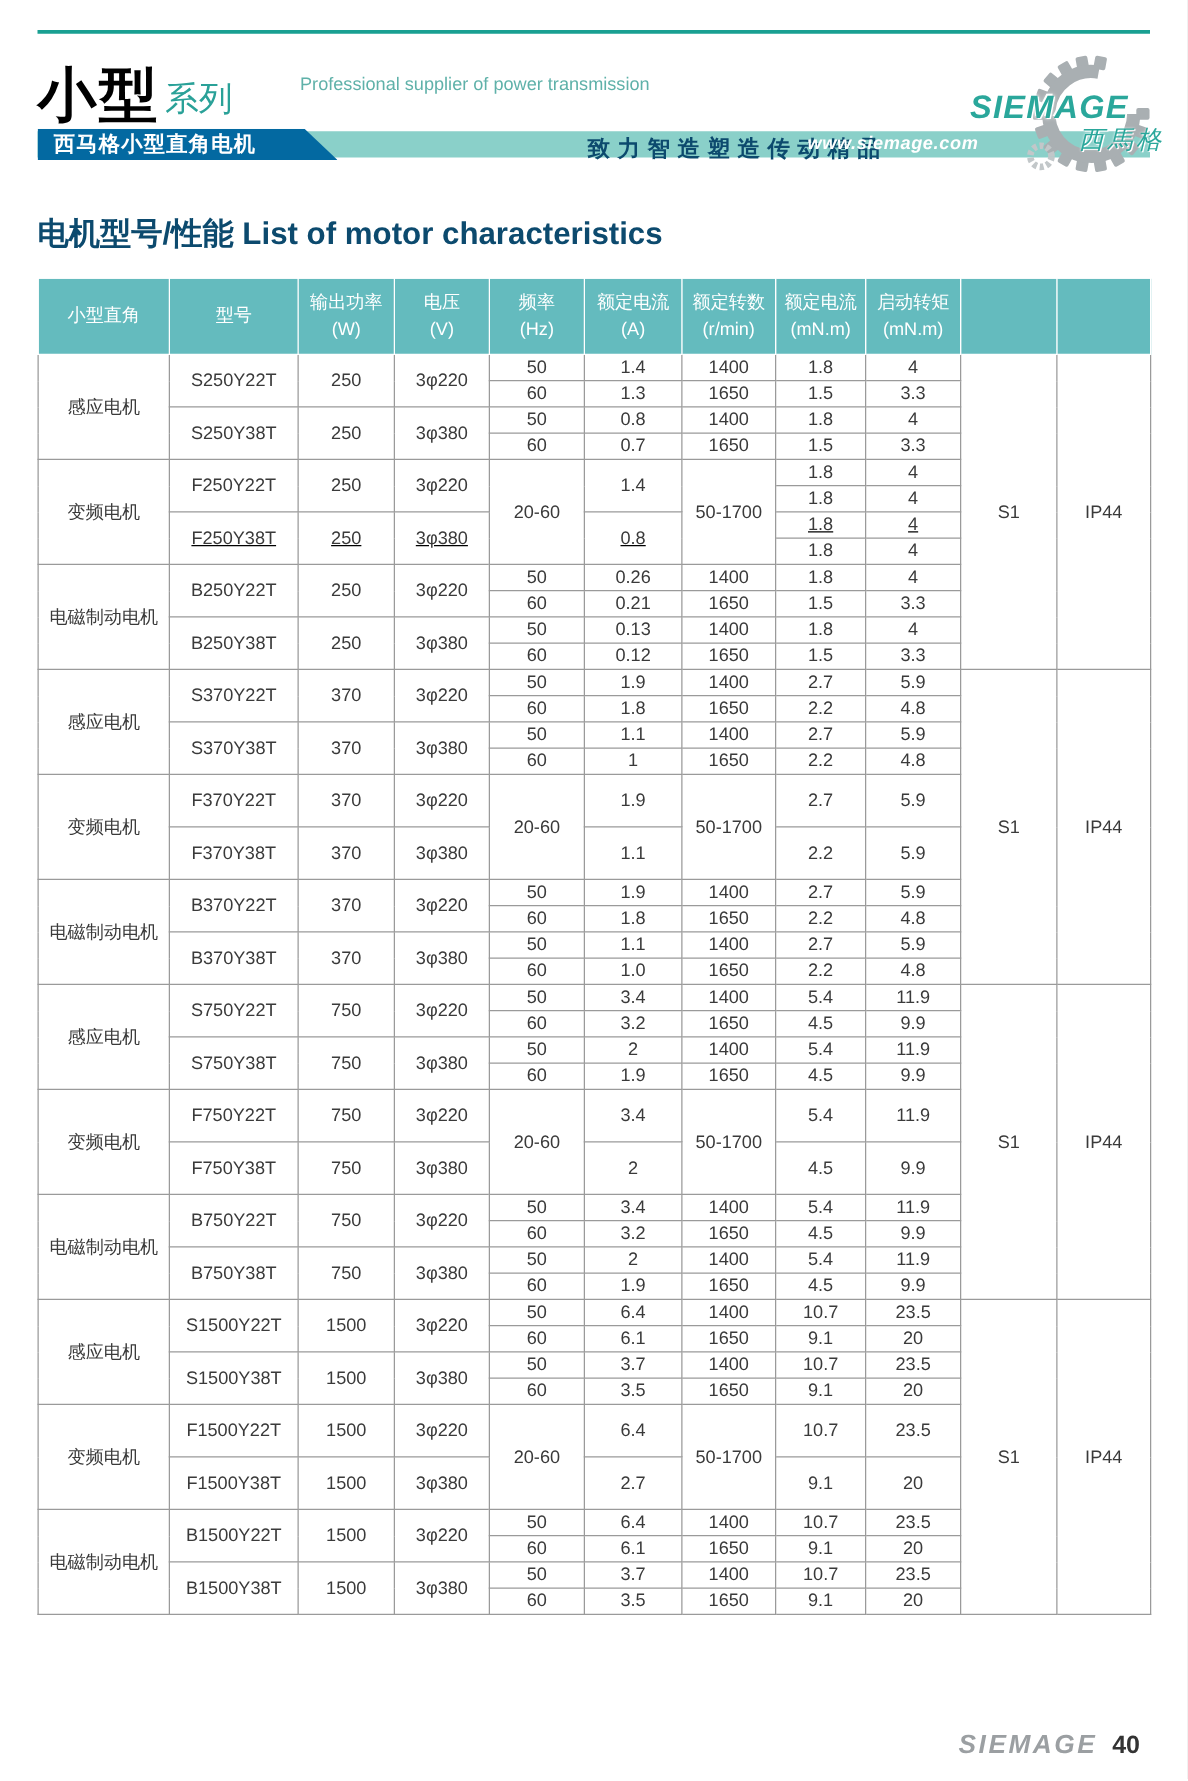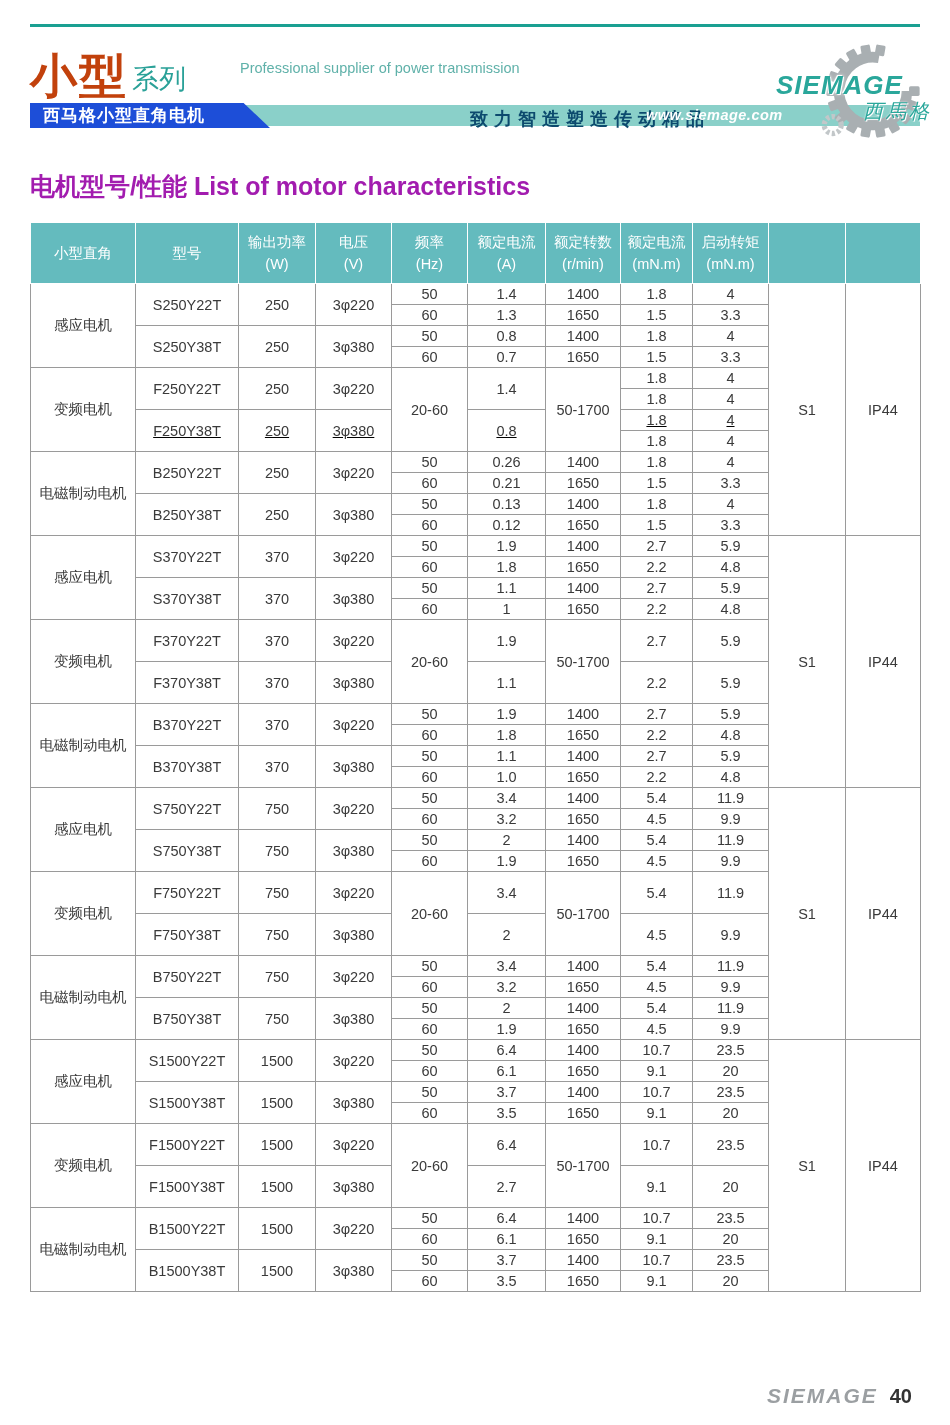--- a/index.html
+++ b/index.html
@@ -6,42 +6,42 @@
   html,body { background:#e8e8e8; }
   .page {
     position:relative; width:950px; height:1425px; margin:0 auto;
     background:#ffffff; overflow:hidden;
     font-family:"Liberation Sans","DejaVu Sans",sans-serif;
   }
   .top-rule { position:absolute; left:30px; top:24px; width:890px; height:3px; background:#1aa092; }
 
   
   .brand-row { position:absolute; left:30px; top:48px; width:890px; height:55px; }
-  .series-cn { font-size:47px; font-weight:bold; color:#c2410c; letter-spacing:2px; line-height:55px; vertical-align:bottom;margin-top:28px; }
+  .series-cn { font-size:47px; font-weight:bold; color:#000000; letter-spacing:2px; line-height:55px; vertical-align:bottom;margin-top:28px; }
   .series-suffix { font-size:27px; color:#2aa198; vertical-align:bottom; line-height:48px; margin-left:4px; }
   .tagline { position:absolute; left:210px; top:8px; }
   .tagline-cn { font-size:19px; color:#2aa198; }
   .tagline-cn b { font-weight:bold; }
   .tagline-en { font-size:14.5px; color:#5fb1a9; margin-top:4px; }
 
   
   .banner { position:absolute; left:30px; top:103px; width:890px; height:25px; }
   .banner-strip {
     position:absolute; left:0; top:2px; width:890px; height:21px; background:#8ad0c9;
   }
   .banner-slogan {
     position:absolute; left:440px; top:2px; font-size:18px; font-weight:bold;
     color:#0c4a6e; letter-spacing:6px; white-space:nowrap;
   }
   .banner-url {
     position:absolute; left:616px; top:2px; font-size:14.5px; font-weight:bold;
     font-style:italic; color:#ffffff; letter-spacing:0.5px; white-space:nowrap;
   }
   .banner-dark {
-    position:absolute; left:0; top:0; width:240px; height:25px; background:#1d4ed8;
+    position:absolute; left:0; top:0; width:240px; height:25px; background:#0369a1;
     clip-path:polygon(0 0, 89% 0, 100% 100%, 0 100%);
   }
   .banner-dark span {
     display:block; padding-left:13px; line-height:25px; color:#ffffff;
     font-size:17px; font-weight:bold; letter-spacing:1px;
   }
 
   
   .logo { position:absolute; right:18px; top:36px; width:118px; height:106px; z-index:5; }
   .logo svg { position:absolute; left:0; top:0; width:118px; height:106px; }
@@ -51,21 +51,21 @@
     text-shadow:0 0 2px #fff, 0 0 4px #fff, 1px 1px 0 #fff, -1px -1px 0 #fff;
     white-space:nowrap;
   }
   .logo-cn {
     position:absolute; right:0px; top:62px; font-size:20px; font-style:italic;
     color:#2aa79b; font-family:"Liberation Serif","DejaVu Serif",serif; letter-spacing:3px;
     text-shadow:0 0 2px #fff, 1px 1px 0 #fff; white-space:nowrap;
   }
 
   
-  .page-title { position:absolute; left:30px; top:170px; font-size:25px; font-weight:bold; color:#a21caf; }
+  .page-title { position:absolute; left:30px; top:170px; font-size:25px; font-weight:bold; color:#0c4a6e; }
 
   
   .motor-table {
     position:absolute; left:30px; top:222px; width:890px;
     border-collapse:collapse; table-layout:fixed;
   }
   .motor-table th {
     background:#64bbbe; color:#ffffff; font-weight:normal; font-size:14.5px;
     height:61px; border:1px solid #ffffff; vertical-align:middle; text-align:center;
     white-space:pre-line; line-height:1.55;

